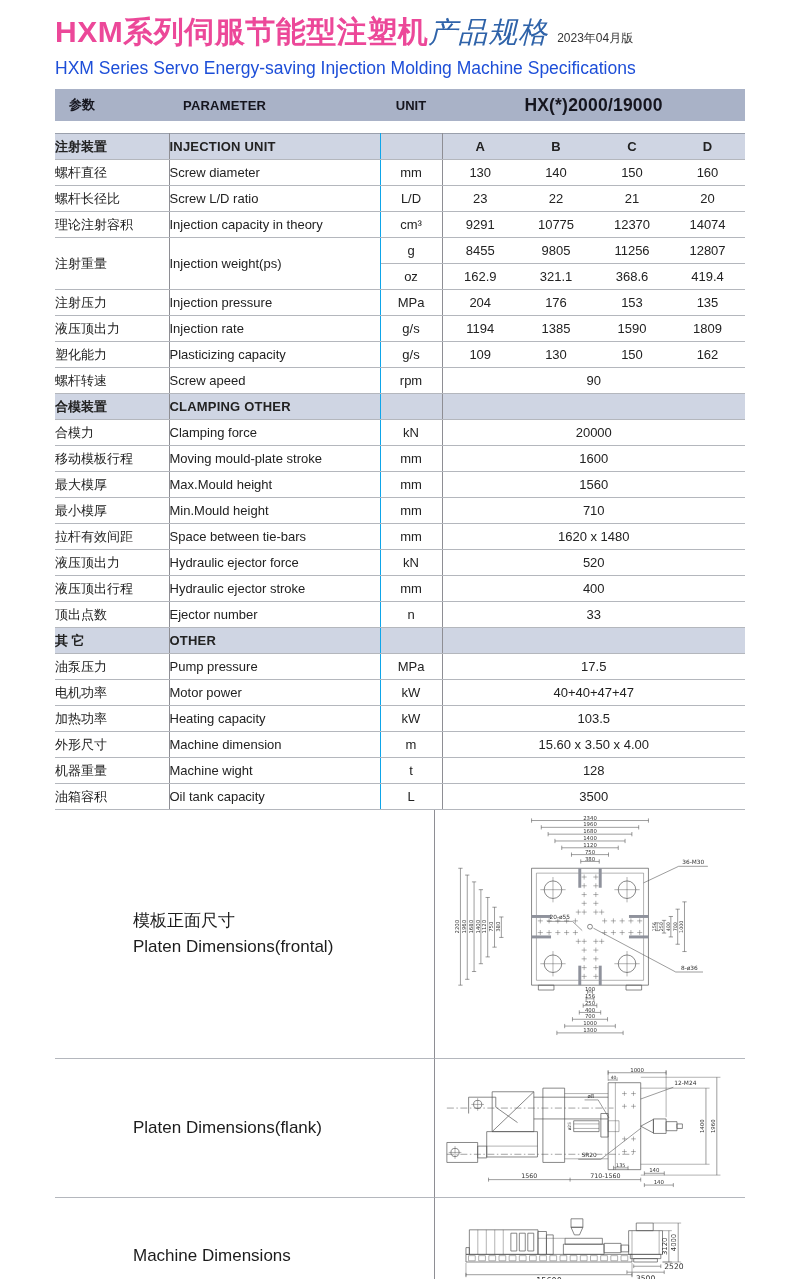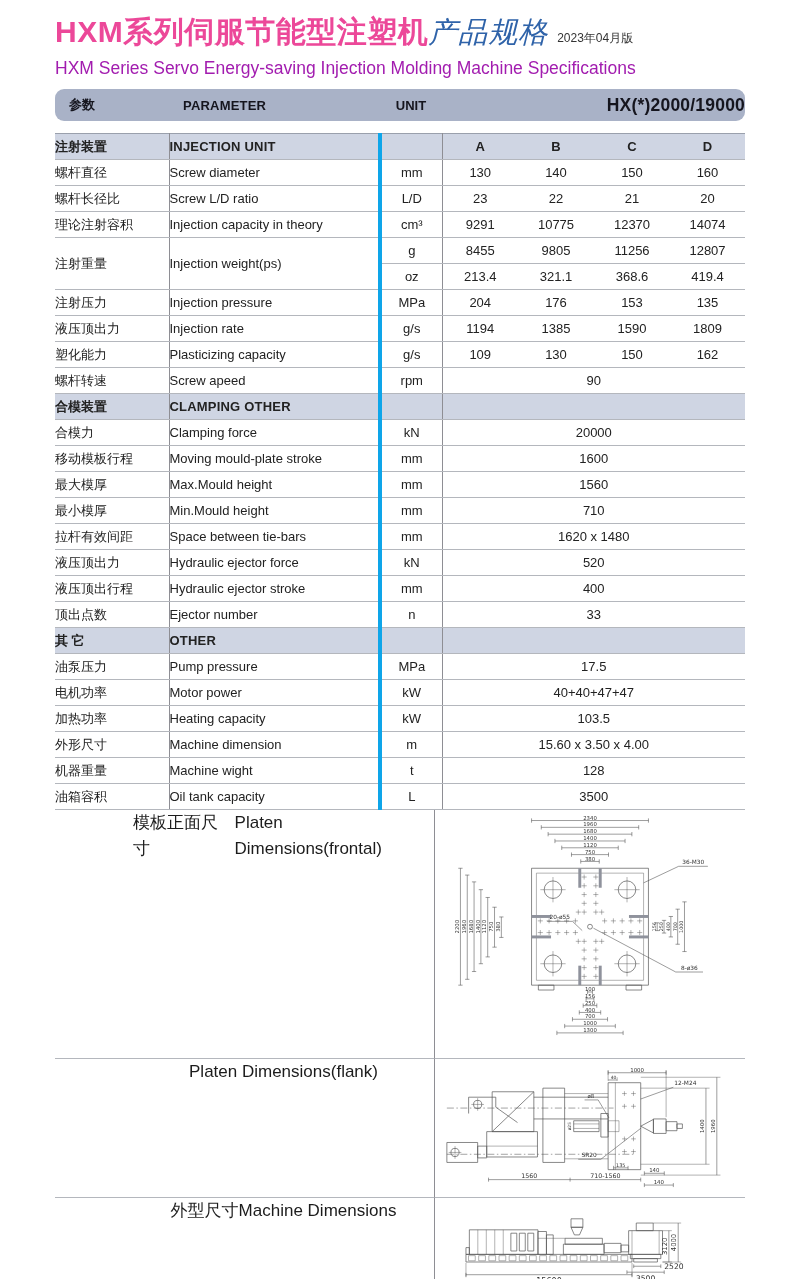--- a/index.html
+++ b/index.html
@@ -8,48 +8,47 @@
     font-family:"Liberation Sans","DejaVu Sans",sans-serif;color:#222;
     -webkit-font-smoothing:antialiased;
   }
   .content{padding:14px 45px 0 55px;}
 
   
   .titlebar{white-space:nowrap;line-height:36px;}
   .title-bold{font-size:30px;font-weight:800;color:#ec4899;letter-spacing:.5px;}
   .title-light{font-size:29px;font-weight:400;color:#2f63a9;letter-spacing:1px;font-style:italic;}
   .edition{font-size:12px;color:#333;margin-left:9px;font-weight:400;}
-  .subtitle{font-size:17.5px;color:#a21caf;font-weight:400;margin:2px 0 10px;}
+  .subtitle{font-size:17.5px;color:#1d4ed8;font-weight:400;margin:2px 0 10px;}
 
   
   .hdr-bar{
     display:grid;grid-template-columns:114px 211px 62px 303px;align-items:center;
     background:#a9b2c7;height:32px;font-weight:700;font-size:13px;color:#15151e;
     margin-bottom:12px;
-    border-radius:9px;
   }
   .hdr-bar .pz{padding-left:14px;}
   .hdr-bar .pe{padding-left:14px;letter-spacing:.2px;}
   .hdr-bar .un{text-align:center;}
-  .hdr-bar .model{font-size:17.5px;text-align:right;letter-spacing:.2px;}
+  .hdr-bar .model{font-size:17.5px;text-align:center;letter-spacing:.2px;}
 
   
   table.spec{border-collapse:collapse;table-layout:fixed;width:690px;border-top:1px solid #9aa0ac;}
   table.spec td{height:25px;font-size:13px;border-bottom:1px solid #b4b7bd;padding:0;overflow:hidden;white-space:nowrap;}
   td.zh{padding-left:14px;border-right:1px solid #8e8e94;}
-  td.en{padding-left:14px;border-right:4px solid #0ea5e9;font-size:13.5px;}
+  td.en{padding-left:14px;border-right:1px solid #0ea5e9;font-size:13.5px;}
   td.u{text-align:center;border-right:1px solid #8e8e94;}
   td.v,td.sp{text-align:center;}
   tr.sec td{background:#cfd5e3;font-weight:700;}
   tr.sec td.en{letter-spacing:.2px;}
 
   
   .diag{display:grid;grid-template-columns:380px 310px;width:690px;}
   .dlab{border-right:1px solid #8e8e94;border-bottom:1px solid #b4b7bd;
-        display:flex;justify-content:center;padding-left:78px;box-sizing:border-box;}
+        display:flex;flex-direction:column;justify-content:center;padding-left:78px;box-sizing:border-box;}
   .dfig{border-bottom:1px solid #b4b7bd;display:flex;align-items:center;justify-content:center;box-sizing:border-box;}
   .r1{height:249px;}.r2{height:139px;}.r3{height:116px;}
   .r3l,.r3f{border-bottom:none;}
   .dlab div{font-size:17px;line-height:1.55;color:#1c1c1c;}
 
   
   .dwg line,.dwg path,.dwg rect,.dwg circle,.dwg polygon,.dwg polyline{
     stroke:#565656;fill:none;stroke-width:.7;vector-effect:non-scaling-stroke;}
   .dwg .dim{stroke-width:.55;stroke:#4c4c4c;}
   .dwg .thin{stroke-width:.45;}
@@ -128,21 +127,21 @@
       <td class="zh" rowspan="2">注射重量</td>
       <td class="en" rowspan="2">Injection weight(ps)</td>
       <td class="u">g</td>
       <td class="v">8455</td>
       <td class="v">9805</td>
       <td class="v">11256</td>
       <td class="v">12807</td>
     </tr>
     <tr>
       <td class="u">oz</td>
-      <td class="v">213.4</td>
+      <td class="v">162.9</td>
       <td class="v">321.1</td>
       <td class="v">368.6</td>
       <td class="v">419.4</td>
     </tr>
     <tr>
       <td class="zh">注射压力</td>
       <td class="en">Injection pressure</td>
       <td class="u">MPa</td>
       <td class="v">204</td>
       <td class="v">176</td>
@@ -505,21 +504,20 @@
         <path class="dim" d="M148 125H226M226 122.8v4.4"></path>
           <text class="f7" x="187" y="123.6" text-anchor="middle">710-1560</text>
         <path class="dim" d="M230 115.8v4.4M230 118H252M252 115.8v4.4"></path>
           <text class="f6" x="241" y="116.6" text-anchor="middle">140</text>
         <path class="dim" d="M230 128.8v4.4M230 131H262M262 128.8v4.4"></path>
           <text class="f6" x="246" y="129.6" text-anchor="middle">140</text>
       </svg>
     </div>
 
     <div class="dlab r3 r3l">
-      <div>外型尺寸</div>
       <div>Machine Dimensions</div>
     </div>
     <div class="dfig r3 r3f">
       <svg class="dwg" width="305" height="101" viewBox="0 0 360 119">
 
         <rect x="37" y="28" width="81" height="29"></rect>
         <line class="thin" x1="47" y1="28" x2="47" y2="57"></line>
           <line class="thin" x1="57" y1="28" x2="57" y2="57"></line>
         <line class="thin" x1="67" y1="28" x2="67" y2="57"></line>
           <line class="thin" x1="77" y1="28" x2="77" y2="57"></line>

